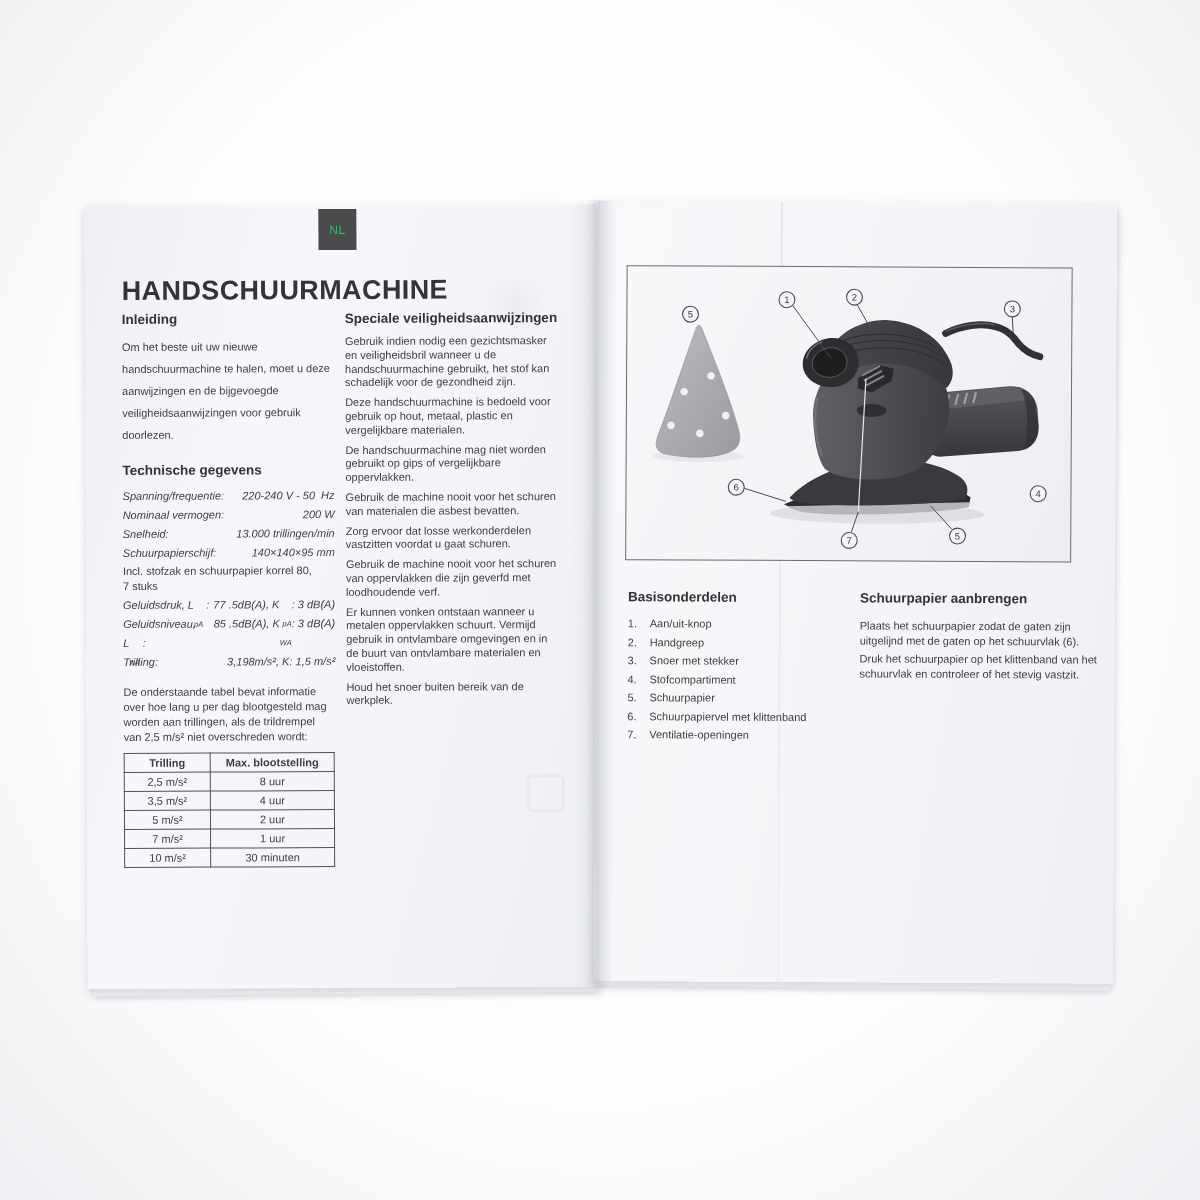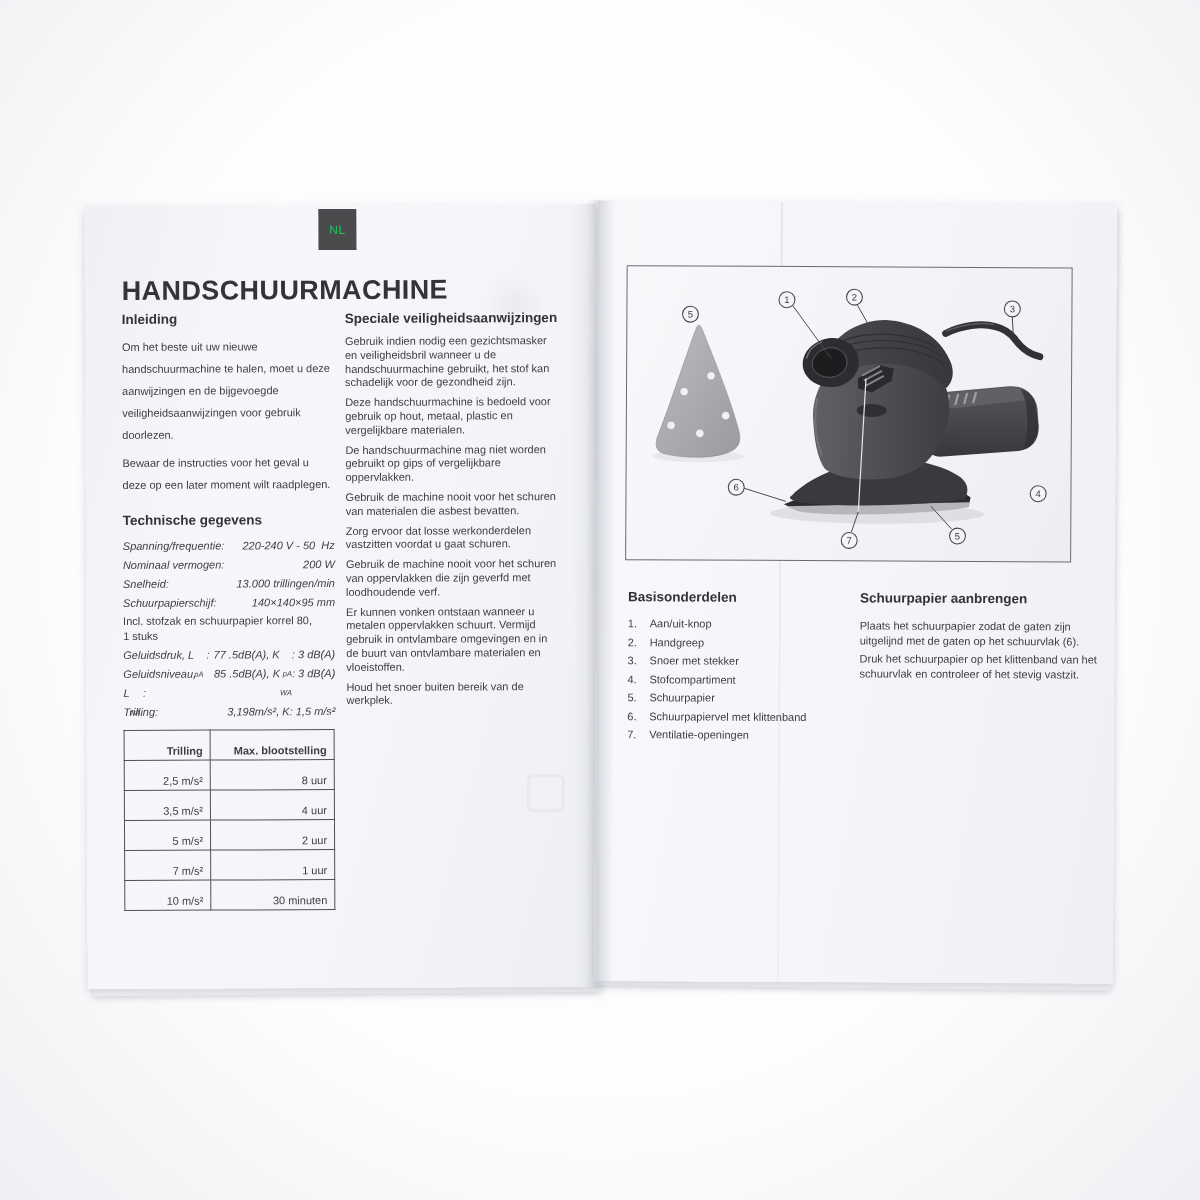--- a/index.html
+++ b/index.html
@@ -62,21 +62,21 @@
 
   .spec-row{ display:flex; justify-content:space-between; align-items:baseline;
     font-size:11px; line-height:19px;font-style:italic; }
   .spec-value{ text-align:right; white-space:pre; }
   sub{ font-size:7.5px; line-height:0; position:relative; top:15px; }
   .spec-note{ font-size:11px; line-height:15px; white-space:pre-line; margin:1px 0 2px 0; }
 
   table.exposure{ border-collapse:collapse; margin-top:8px; width:211px; }
   table.exposure th, table.exposure td{
     border:1px solid #515155; font-size:11px; color:#3e3e40;
-    padding:14px 7px 3px 7px; height:19px; text-align:right; font-weight:normal;
+    padding:2px 7px 3px 7px; height:19px; text-align:center; font-weight:normal;
   }
   table.exposure th{ font-weight:bold; }
   table.exposure col.c1{ width:86px; }
 
   .diagram-box{
     position:absolute; left:29px; top:64px; width:446px; height:295px;
     border:1px solid #6b6b70;
     background:linear-gradient(115deg,#f7f8fa 0%,#f1f2f5 70%,#eceef2 100%);
   }
   .diagram-box svg{ position:absolute; inset:0; width:100%; height:100%; }
@@ -102,21 +102,20 @@
   <div class="ghost-circle"></div>
   <div class="ghost-square"></div>
 
   <div class="lang-tab">NL</div>
   <h1 class="doc-title">HANDSCHUURMACHINE</h1>
 
   <div class="lp-cols">
     <div class="lp-col1">
       <h2>Inleiding</h2>
       <p class="body">Om het beste uit uw nieuwe handschuurmachine te halen, moet u deze aanwijzingen en de bijgevoegde veiligheidsaanwijzingen voor gebruik doorlezen.</p>
-      <p class="body">Bewaar de instructies voor het geval u deze op een later moment wilt raadplegen.</p>
 
       <h2 class="mt">Technische gegevens</h2>
 
       <div class="spec-row">
         <span class="spec-label">Spanning/frequentie:</span>
         <span class="spec-value">220-240 V - 50  Hz</span>
       </div>
       <div class="spec-row">
         <span class="spec-label">Nominaal vermogen:</span>
         <span class="spec-value">200 W</span>
@@ -124,35 +123,36 @@
       <div class="spec-row">
         <span class="spec-label">Snelheid:</span>
         <span class="spec-value">13.000 trillingen/min</span>
       </div>
       <div class="spec-row">
         <span class="spec-label">Schuurpapierschijf:</span>
         <span class="spec-value">140×140×95 mm</span>
       </div>
 
       <div class="spec-note">Incl. stofzak en schuurpapier korrel 80,
-1 stuks</div>
+7 stuks</div>
 
       <div class="spec-row">
         <span class="spec-label"><span>Geluidsdruk, L</span><sub>pA</sub><span> :</span></span>
         <span class="spec-value"><span>77 .5dB(A), K </span><sub>pA</sub><span>: 3 dB(A)</span></span>
       </div>
       <div class="spec-row">
         <span class="spec-label"><span>Geluidsniveau, L</span><sub>wA</sub><span> :</span></span>
         <span class="spec-value"><span>85 .5dB(A), K</span><sub>WA</sub><span>: 3 dB(A)</span></span>
       </div>
       <div class="spec-row">
         <span class="spec-label"><span>Trilling:</span></span>
         <span class="spec-value"><span>3,198m/s², K: 1,5 m/s²</span></span>
       </div>
 
+      <p class="body" style="margin-top:13px; line-height:15px;">De onderstaande tabel bevat informatie over hoe lang u per dag blootgesteld mag worden aan trillingen, als de trildrempel van 2,5 m/s² niet overschreden wordt:</p>
 
       <table class="exposure">
         <colgroup>
             <col class="c1">
             <col>
           </colgroup>
         <thead>
           <tr>
             <th>Trilling</th>
             <th>Max. blootstelling</th>

